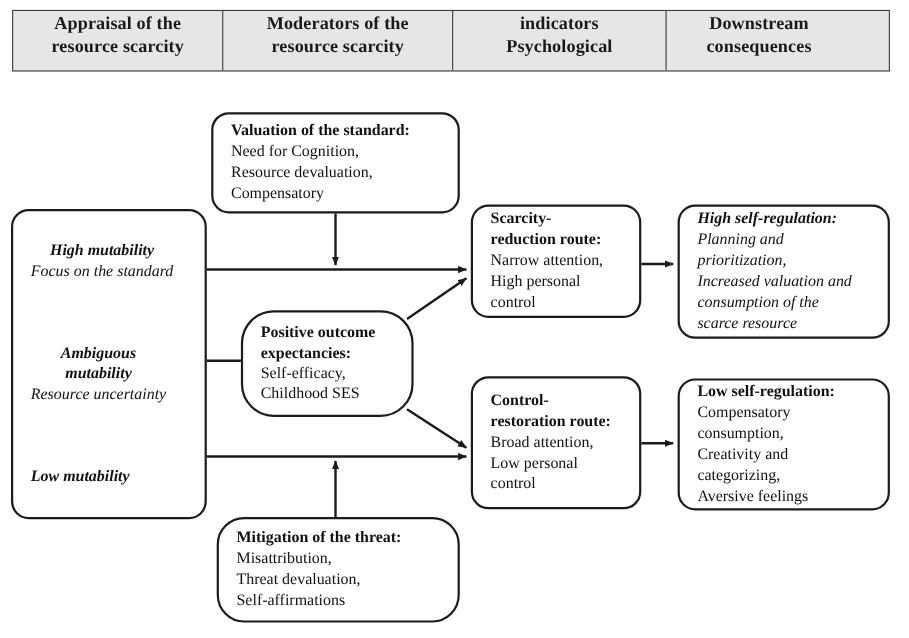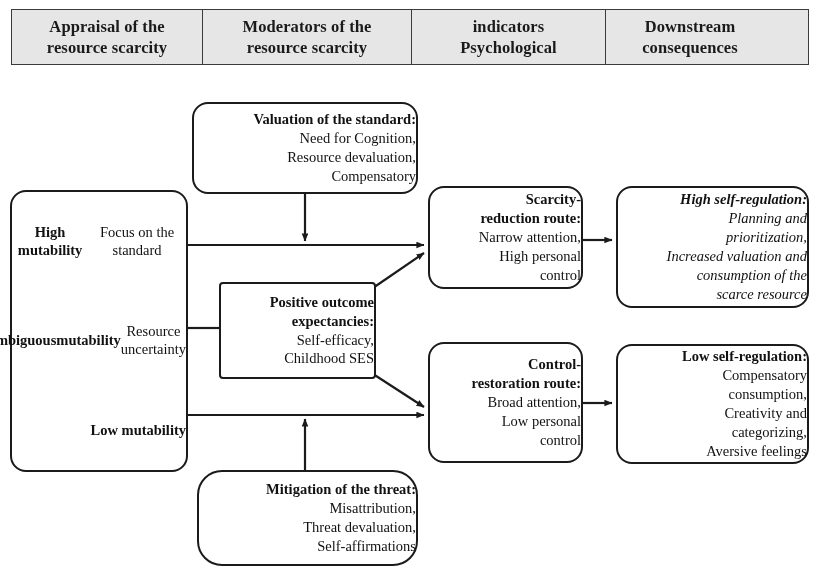--- a/index.html
+++ b/index.html
@@ -23,21 +23,21 @@
     top: 9px;
     width: 798px;
     height: 56px;
     display: flex;
     border: 1.5px solid #3b3b3b;
     background: #e6e6e6;
     box-sizing: border-box;
   }
   .header-cell {
     display: flex;
-    align-items: center;
+    align-items: flex-start;
     justify-content: center;
     text-align: center;
     font-weight: bold;
     font-size: 16.5px;
     line-height: 1.28;
     letter-spacing: 0.1px;
     box-sizing: border-box;
     padding: 0 6px;
     color: #1a1a1a;
   }
@@ -49,41 +49,43 @@
 
   
   .node {
     position: absolute;
     border: 2.2px solid #1b1b1b;
     border-radius: 16px;
     background: #ffffff;
     box-sizing: border-box;
     display: flex;
     flex-direction: column;
-    align-items: flex-end;
+    align-items: flex-start;
     justify-content: center;
     text-align: center;
     font-size: 14.5px;
     line-height: 1.30;
     z-index: 5;
+    padding-left: 16px;
   }
   .node .ttl { font-weight: bold; }
   .node .ln  { font-weight: normal; }
 
   .grp {
     display: flex;
-    flex-direction: row;
+    flex-direction: column;
     align-items: center;
     text-align: center;
+    font-style: italic;
   }
 
   
   #node-appraisal      { left: 10px;  top: 190px; width: 178px; height: 282px; justify-content: space-around; }
   #node-valuation      { left: 192px; top: 102px; width: 226px; height: 92px; }
-  #node-expectancies   { left: 219px; top: 282px; width: 157px; height: 97px; border-radius: 4px; }
+  #node-expectancies   { left: 219px; top: 282px; width: 157px; height: 97px; border-radius: 30px; }
   #node-mitigation     { left: 197px; top: 470px; width: 221px; height: 96px; border-radius: 25px; }
   #node-scarcity       { left: 428px; top: 186px; width: 155px; height: 103px; }
   #node-control        { left: 428px; top: 342px; width: 155px; height: 121px; }
   #node-high-selfreg   { left: 616px; top: 186px; width: 193px; height: 122px; font-style: italic; }
   #node-low-selfreg    { left: 616px; top: 344px; width: 193px; height: 120px; }
 
   
   #connectors {
     position: absolute;
     left: 0; top: 0;

